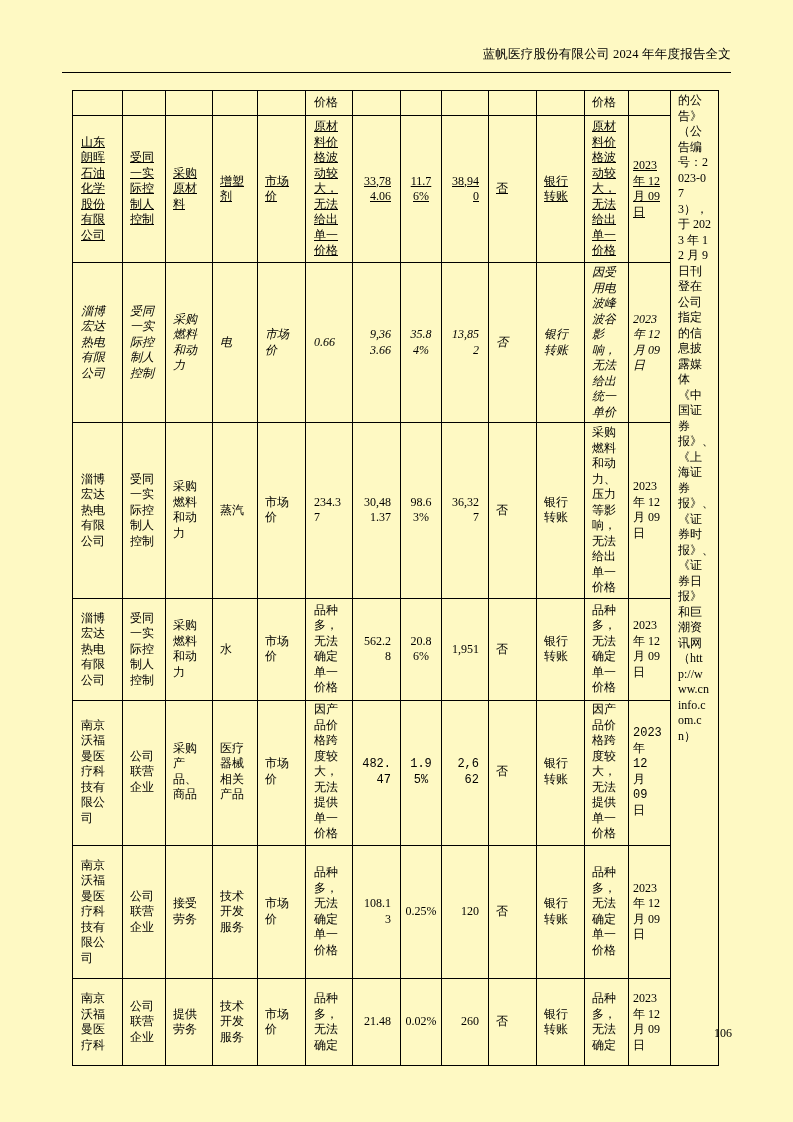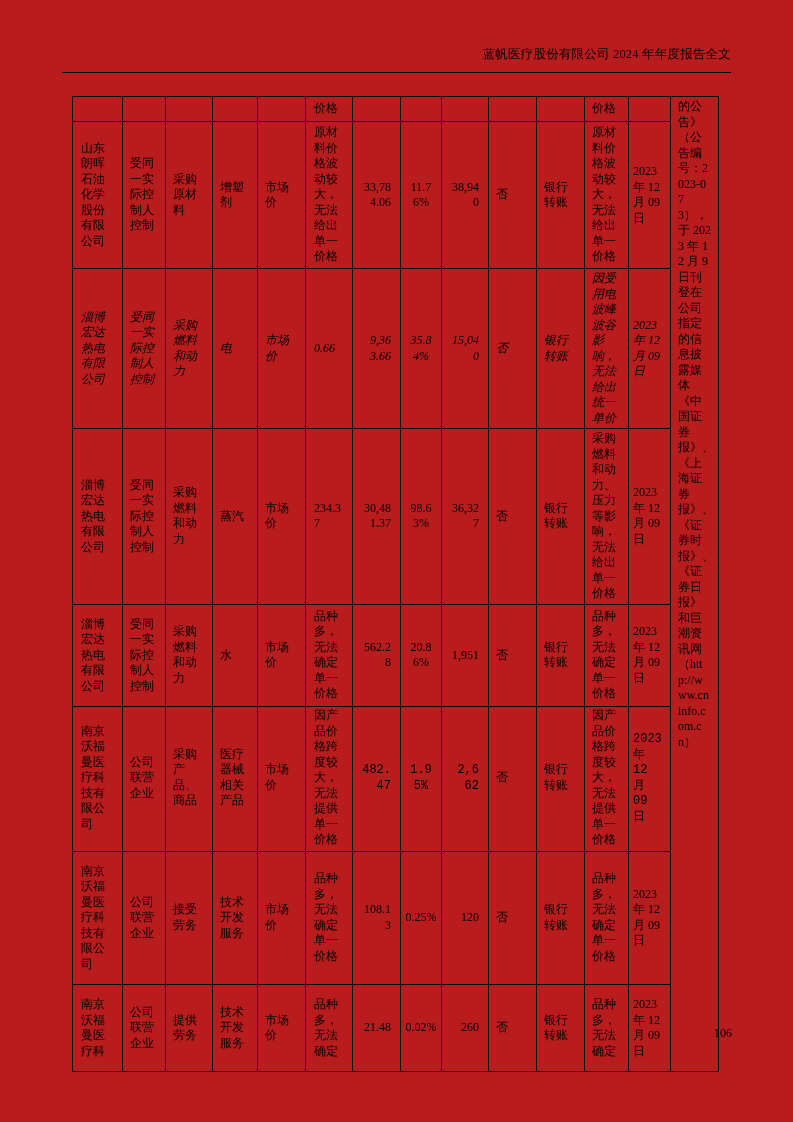--- a/index.html
+++ b/index.html
@@ -2,51 +2,51 @@
 <html><head>
 <meta charset="utf-8">
 <style>
   * { margin:0; padding:0; box-sizing:border-box; }
   html,body { background:#fff; }
   body {
     width:793px; height:1122px;
     font-family:"Liberation Serif","DejaVu Serif",serif;
     color:#000;
   }
-  .page { position:relative; width:793px; height:1122px; background:#b91c1c; overflow:hidden; }
+  .page { position:relative; width:793px; height:1122px; background:#fef9c3; overflow:hidden; }
 
   .doc-header {
     position:absolute; left:62px; top:46px; width:669px;
     text-align:right; font-size:12.5px; letter-spacing:0.2px;
     padding-bottom:9px; border-bottom:1.5px solid #000;
   }
 
   table.rpt {
-    position:absolute; left:72px; top:96px; width:646px;
+    position:absolute; left:72px; top:90px; width:646px;
     border-collapse:collapse; table-layout:fixed;
     font-size:12px; line-height:15.5px;
   }
   .rpt td {
     border:1px solid #000;
     vertical-align:middle;
     padding:2px 7px;
     text-align:left;
     word-break:normal;
     line-break:strict;
     overflow:hidden;
   }
   .rpt td.c1  { padding:12px 8px; }
   .rpt td.c6  { padding:2px 8px; word-break:break-all; }
   .rpt td.num { padding:2px 9px; text-align:right; word-break:break-all; }
   .rpt td.pct { padding:10px 3px; text-align:center; word-break:break-all; }
   .rpt td.date{ padding:2px 4px; }
   .rpt td.idx { padding:2px 7px; vertical-align:top; word-break:break-all; }
 
   tr.r0 td { height:20px; }
-  tr.r1 td { height:147px; }
+  tr.r1 td { height:147px;text-decoration:underline; }
   tr.r2 td { height:160px;font-style:italic; }
   tr.r3 td { height:171px; }
   tr.r4 td { height:99px; }
   tr.r5 td { height:140px;font-family:Liberation Mono, monospace; }
   tr.r6 td { height:102px; }
   tr.r7 td { height:78px; }
 
   .page-number {
     position:absolute; top:1026px; right:61px;
     font-size:12px;
@@ -113,21 +113,21 @@
 
     <tr class="r2">
       <td class="c1">淄博宏达热电有限公司</td>
       <td>受同一实际控制人控制</td>
       <td>采购燃料和动力</td>
       <td>电</td>
       <td>市场价</td>
       <td class="c6">0.66</td>
       <td class="num">9,363.66</td>
       <td class="pct">35.84%</td>
-      <td class="num">15,040</td>
+      <td class="num">13,852</td>
       <td>否</td>
       <td>银行转账</td>
       <td>因受用电波峰波谷影响，无法给出统一单价</td>
       <td class="date">2023 年 12 月 09 日</td>
     </tr>
 
     <tr class="r3">
       <td class="c1">淄博宏达热电有限公司</td>
       <td>受同一实际控制人控制</td>
       <td>采购燃料和动力</td>

